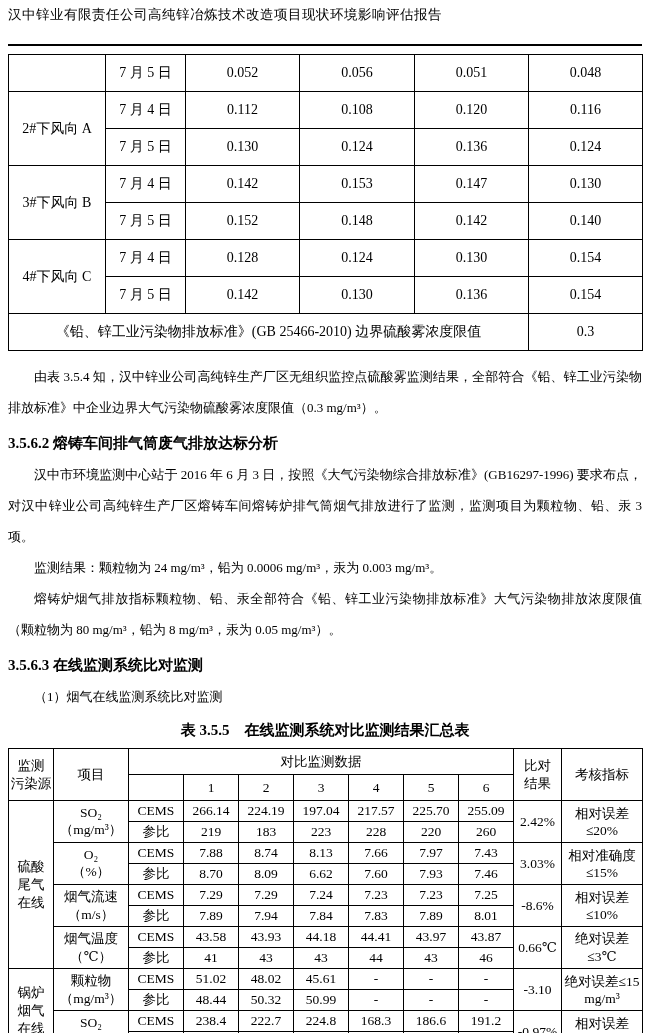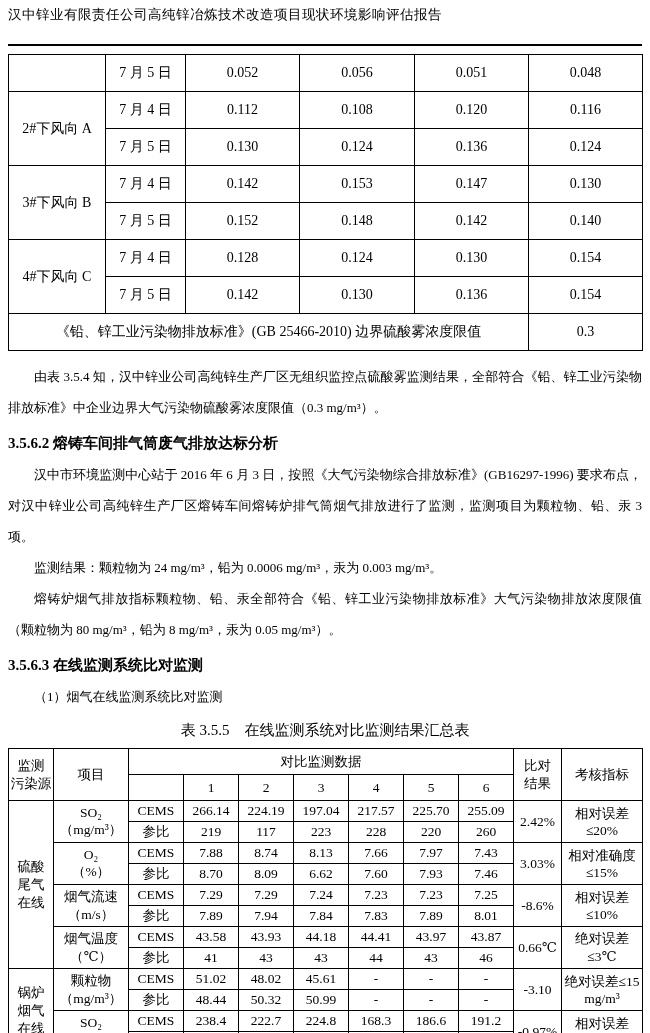--- a/index.html
+++ b/index.html
@@ -29,21 +29,21 @@
     padding:0 1px;
     overflow:hidden;
   }
   .t1 { margin-top:8px; font-size:14px; }
   .t1 td { height:37px; }
   .body-text { font-size:13px; line-height:31px; text-align:justify; }
   .indent { text-indent:2em; }
   .h-section { font-size:15px; font-weight:bold; line-height:31px; margin-top:5px; }
   .p-top { margin-top:10px; }
   .p-gap { }
-  .caption { text-align:center; font-size:15px; line-height:28px; margin-top:4px; }
+  .caption { text-align:center; font-size:15px; line-height:28px; margin-top:4px;font-weight:bold; }
   .t2 { margin-top:4px; font-size:13.5px; }
   .t2 th { height:26px; }
   .t2 td { height:21px; }
   .pre { white-space:pre-line; }
   .page-num { text-align:right; font-size:13px; margin-top:7px; }
 </style>
 </head>
 <body>
 
 <div class="page">
@@ -184,21 +184,21 @@
           <td>197.04</td>
           <td>217.57</td>
           <td>225.70</td>
           <td>255.09</td>
           <td rowspan="2">2.42%</td>
           <td rowspan="2">相对误差≤20%</td>
         </tr>
         <tr>
           <td>参比</td>
           <td>219</td>
-          <td>117</td>
+          <td>183</td>
           <td>223</td>
           <td>228</td>
           <td>220</td>
           <td>260</td>
         </tr>
         <tr>
           <td class="pre" rowspan="2">O₂
 （%）</td>
           <td>CEMS</td>
           <td>7.88</td>

